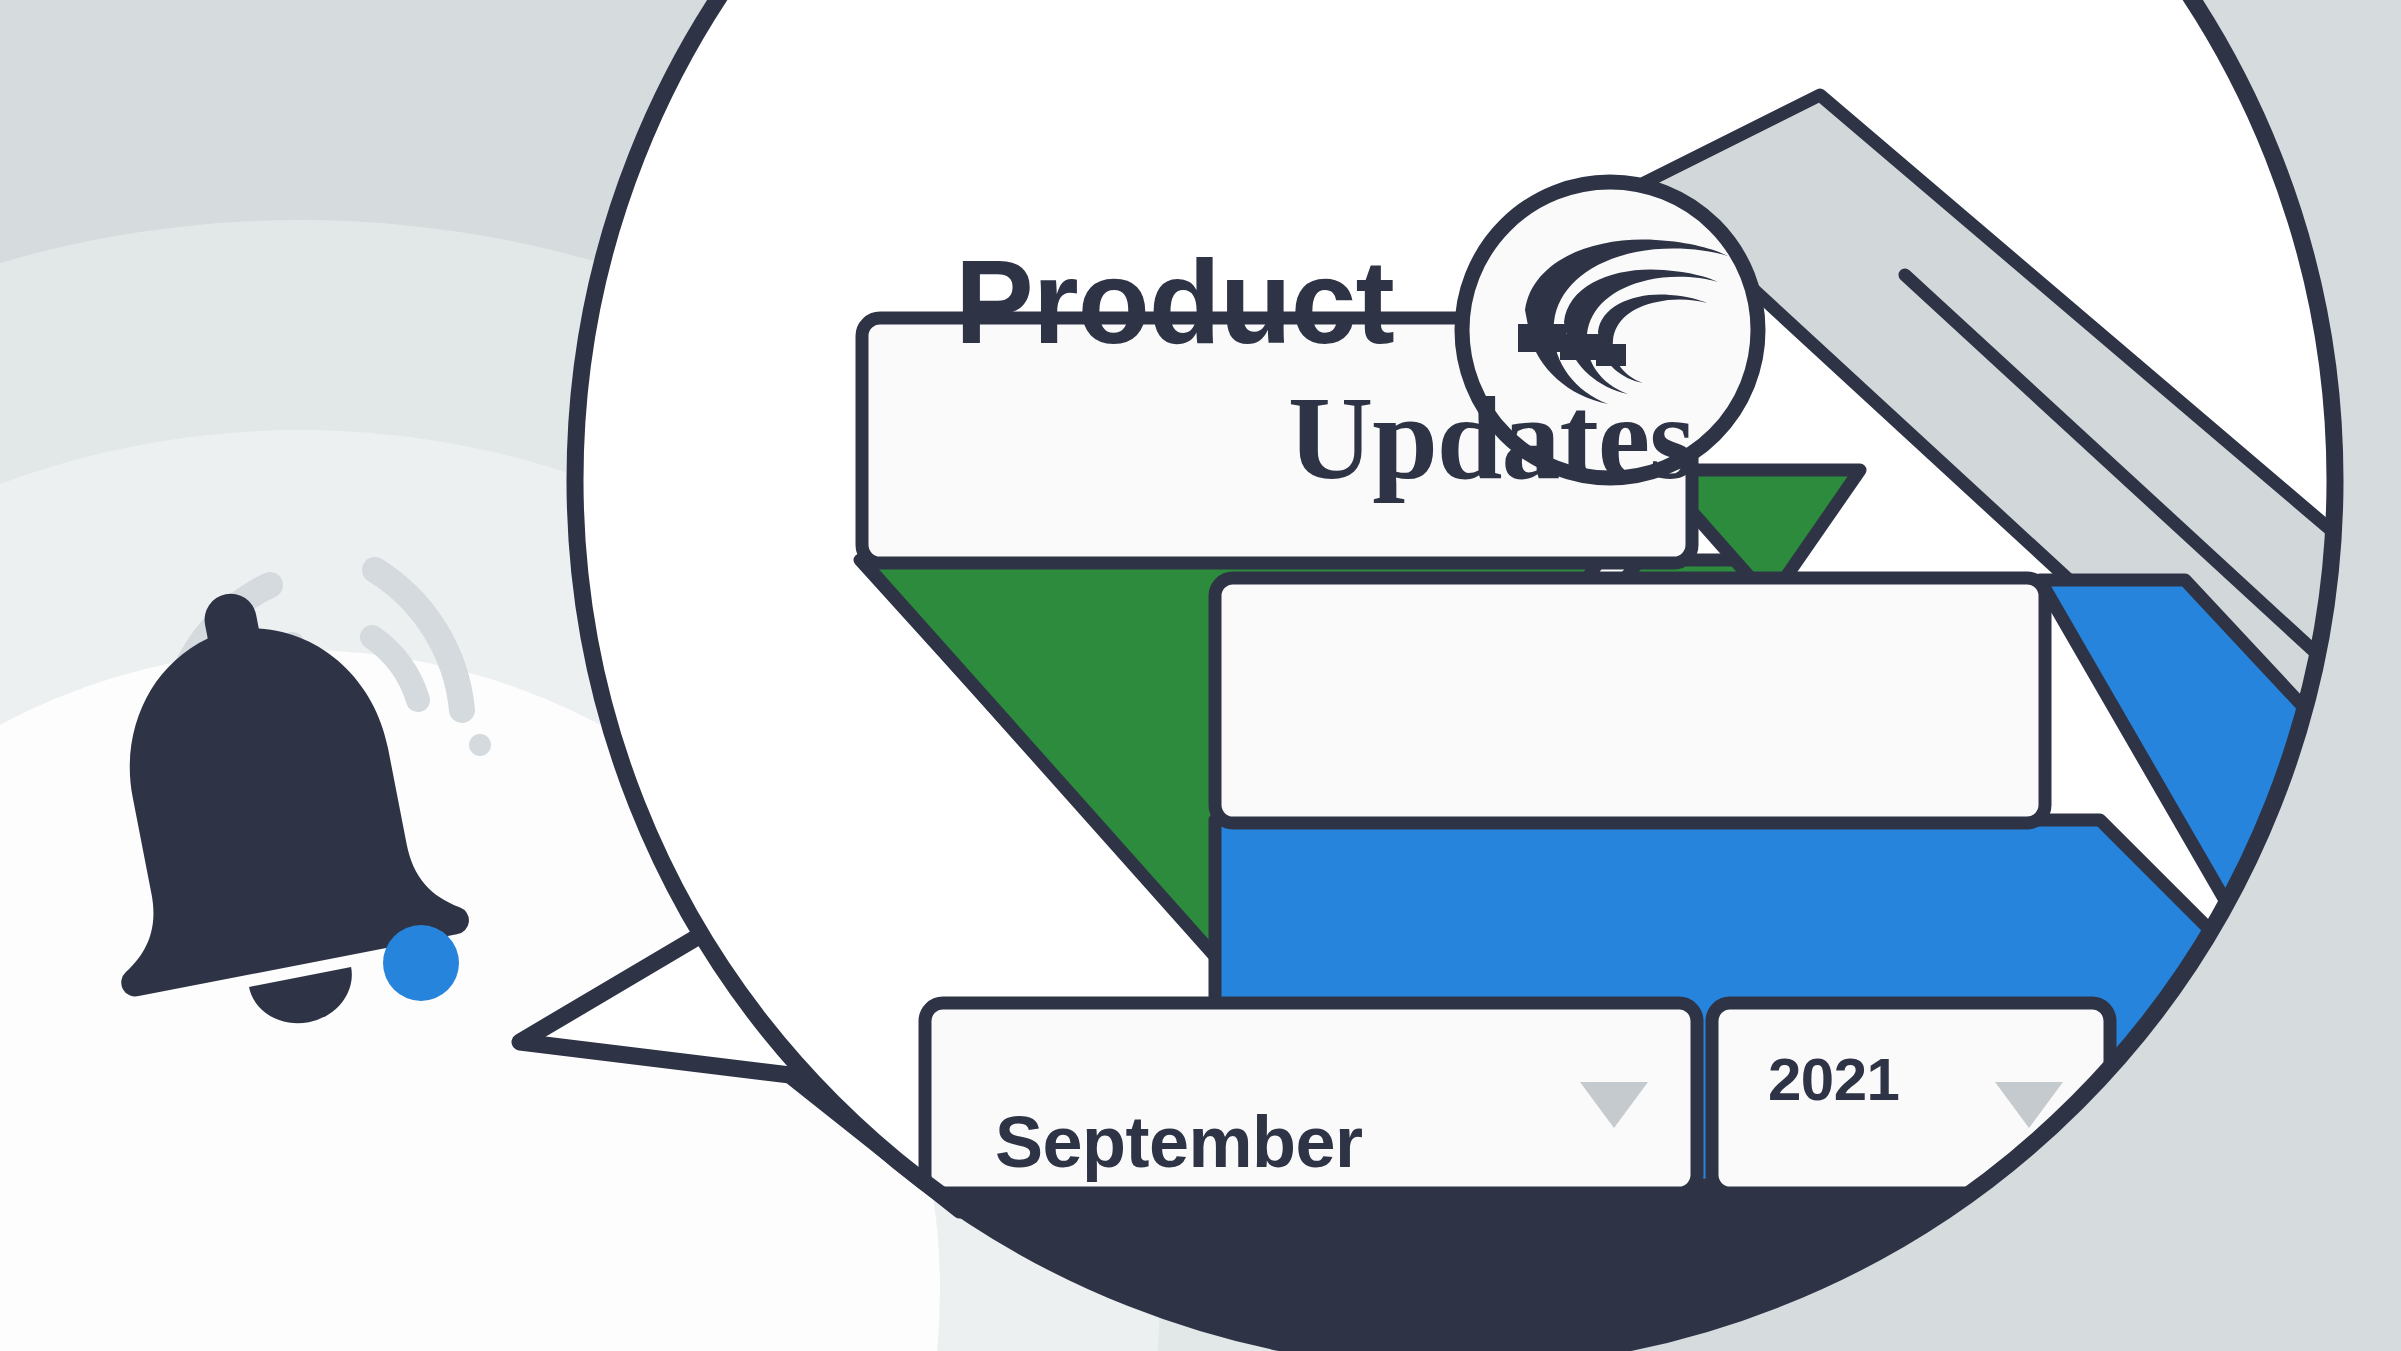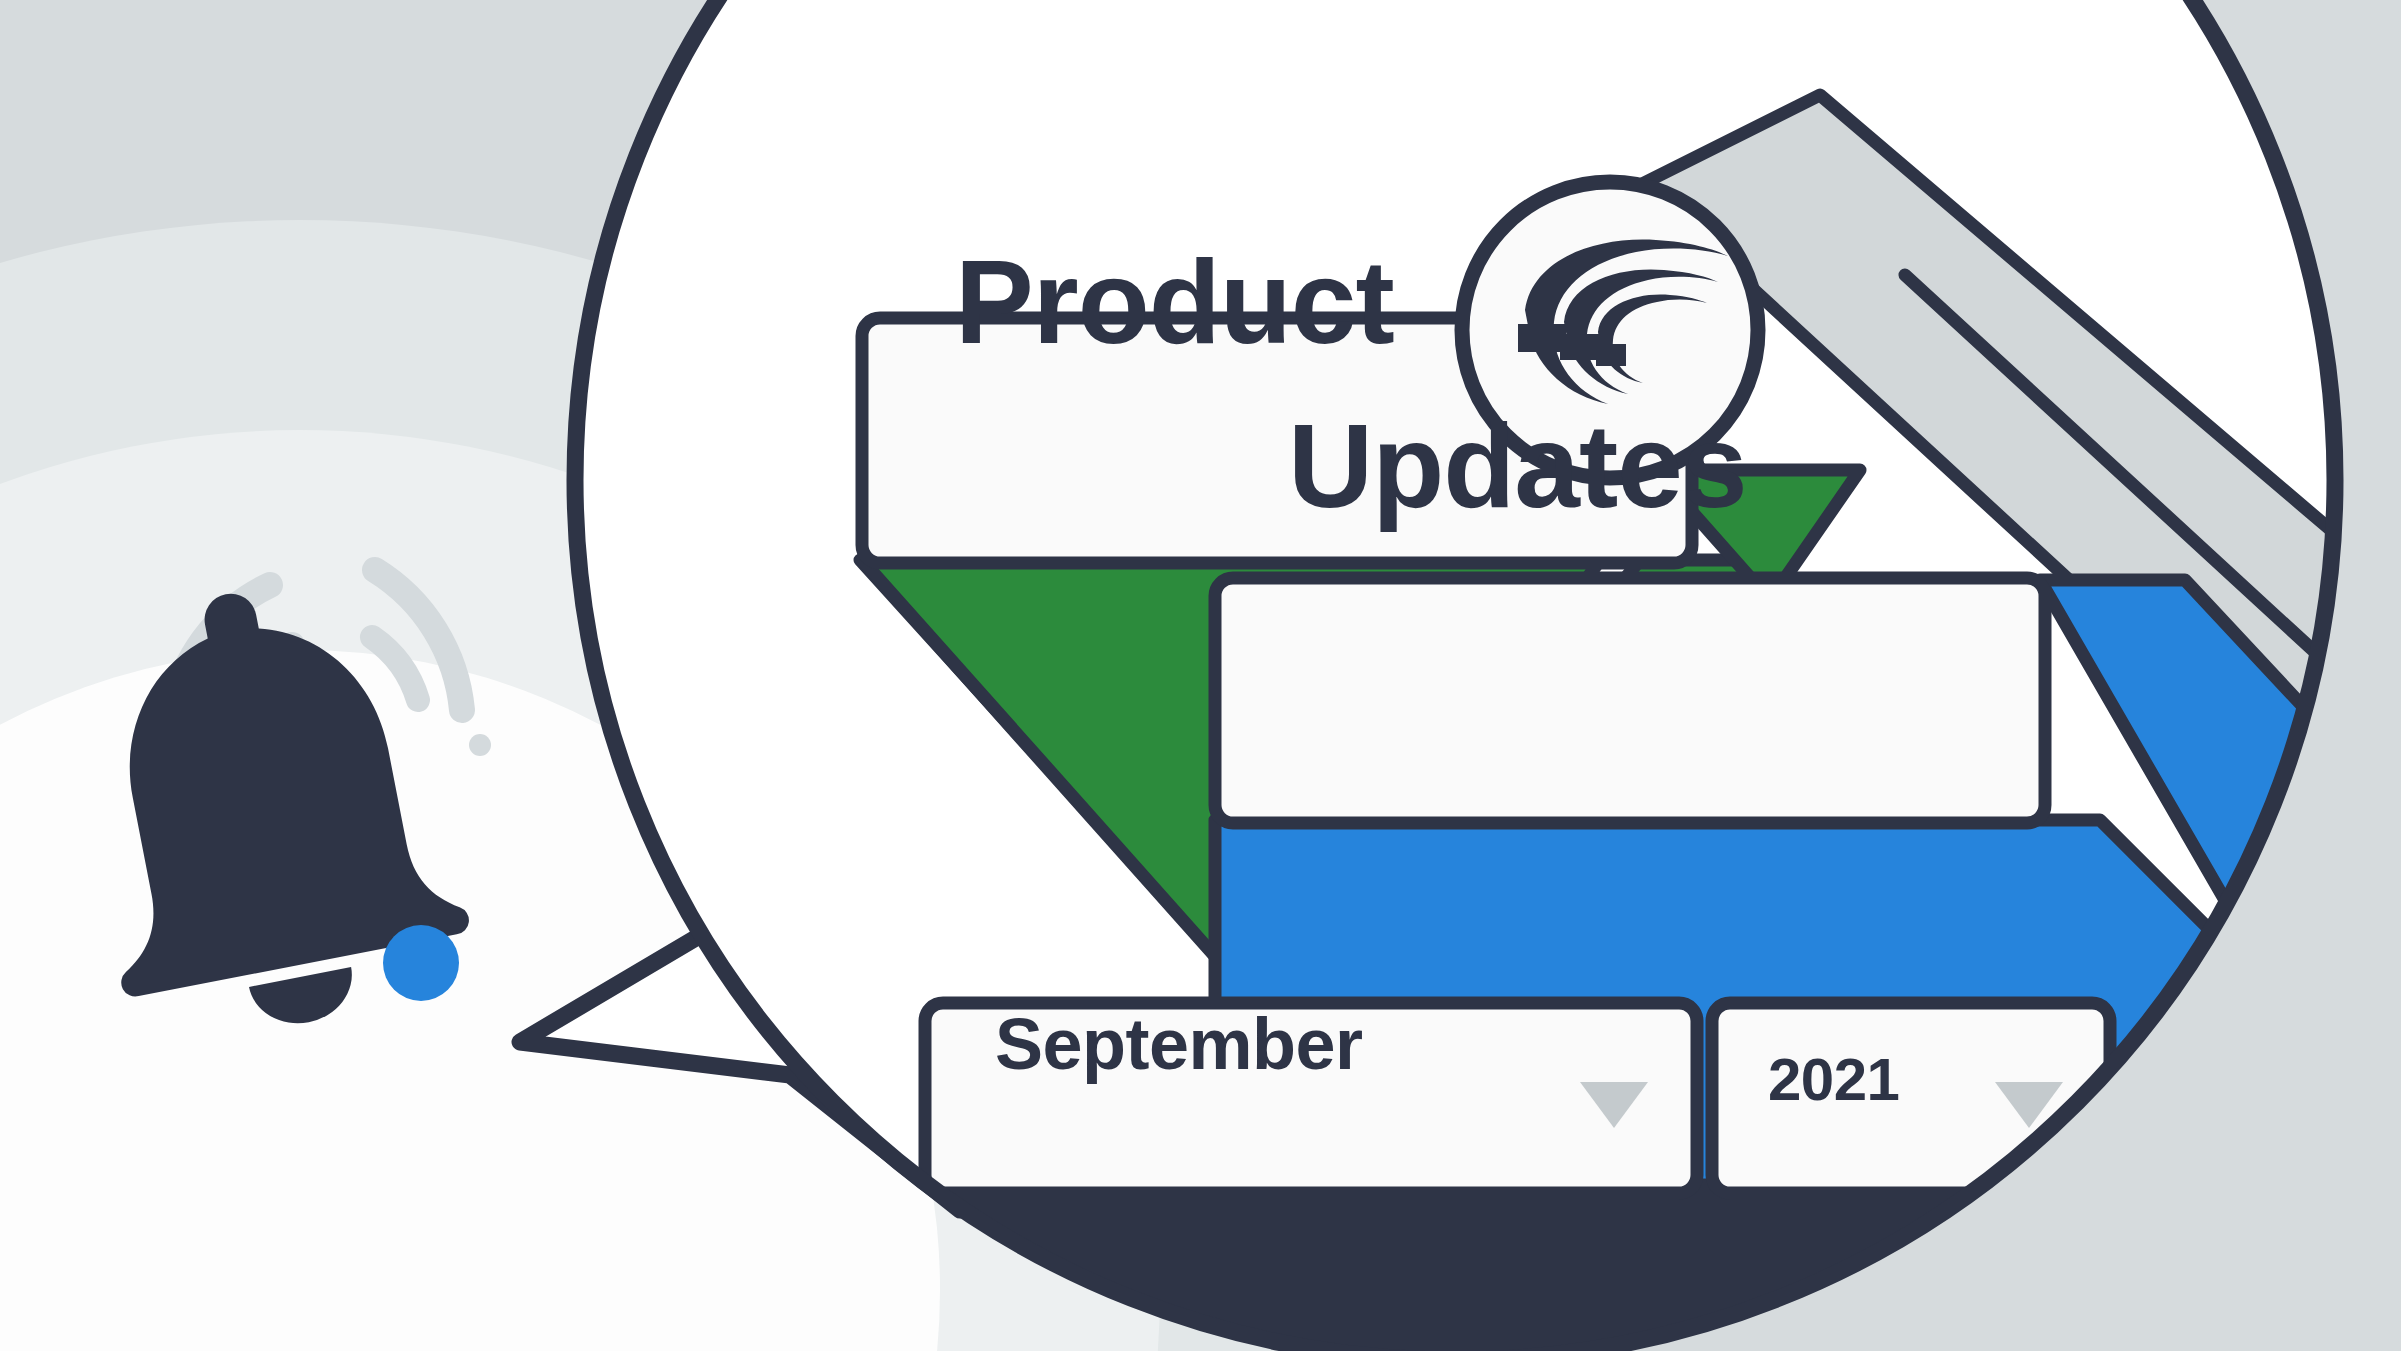--- a/index.html
+++ b/index.html
@@ -19,22 +19,22 @@
   
   .label {
     position:absolute;
     color:#2e3446;
     font-weight:700;
     white-space:nowrap;
     line-height:1;
     font-family:"Liberation Sans", sans-serif;
   }
   #lbl-product  { left:955px;  top:243px;  font-size:118px; letter-spacing:-1px; }
-  #lbl-updates  { left:1288px; top:407px;  font-size:118px; letter-spacing:-1px; }
-  #lbl-month    { left:995px;  top:1008px; font-size:72px;  letter-spacing:-0.5px; }
+  #lbl-updates  { left:1288px; top:380px;  font-size:118px; letter-spacing:-1px;font-family:Liberation Serif, serif; }
+  #lbl-month    { left:995px;  top:1106px; font-size:72px;  letter-spacing:-0.5px; }
   #lbl-year     { left:1768px; top:1050px; font-size:60px;  letter-spacing:-0.5px; }
 </style>
 </head>
 <body>
 
 <div id="stage">
 
   <svg id="art" viewBox="0 0 2401 1351" xmlns="http://www.w3.org/2000/svg">
 
     <defs>

